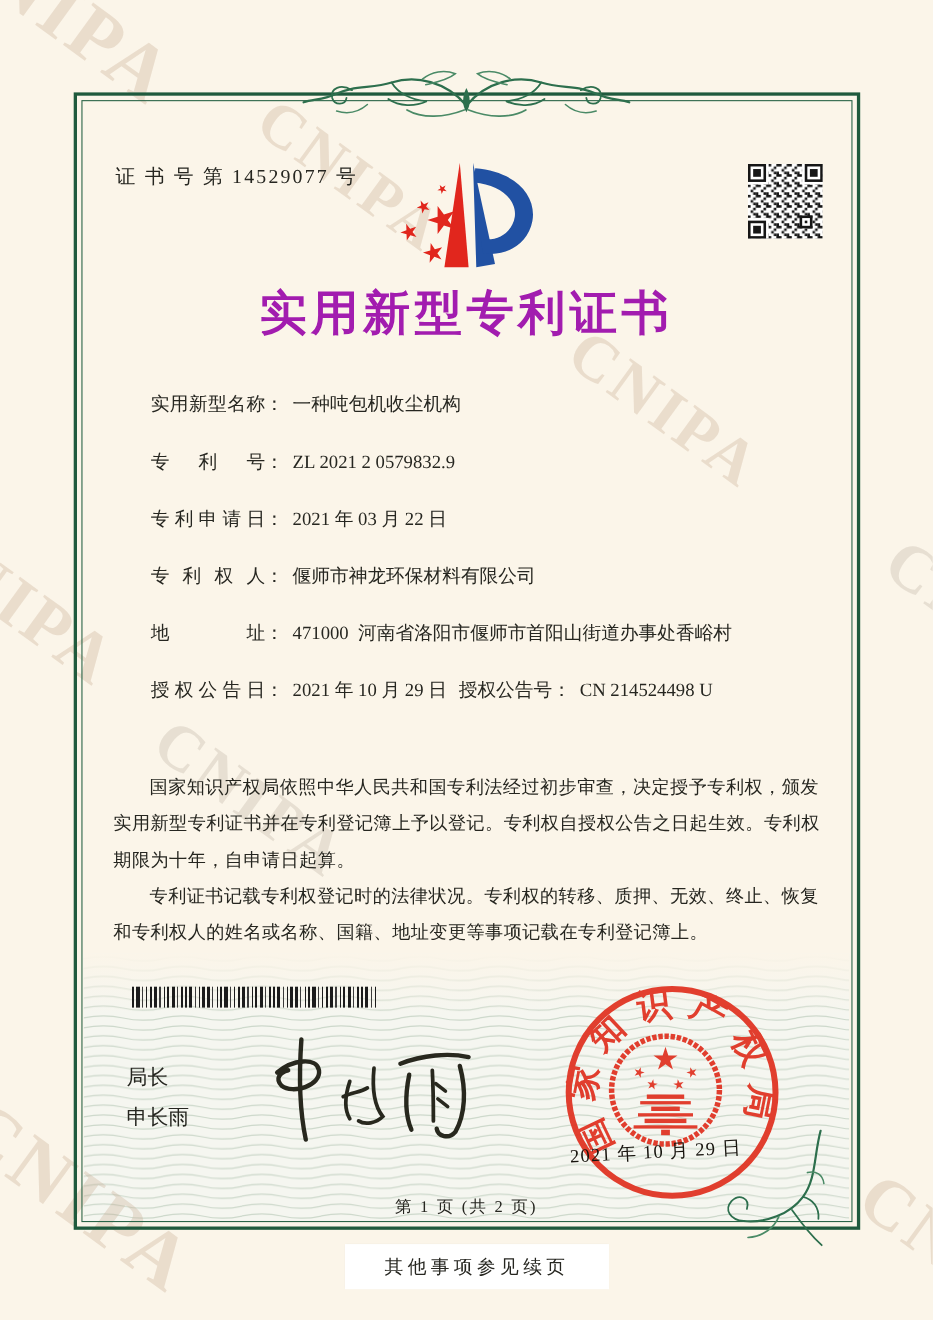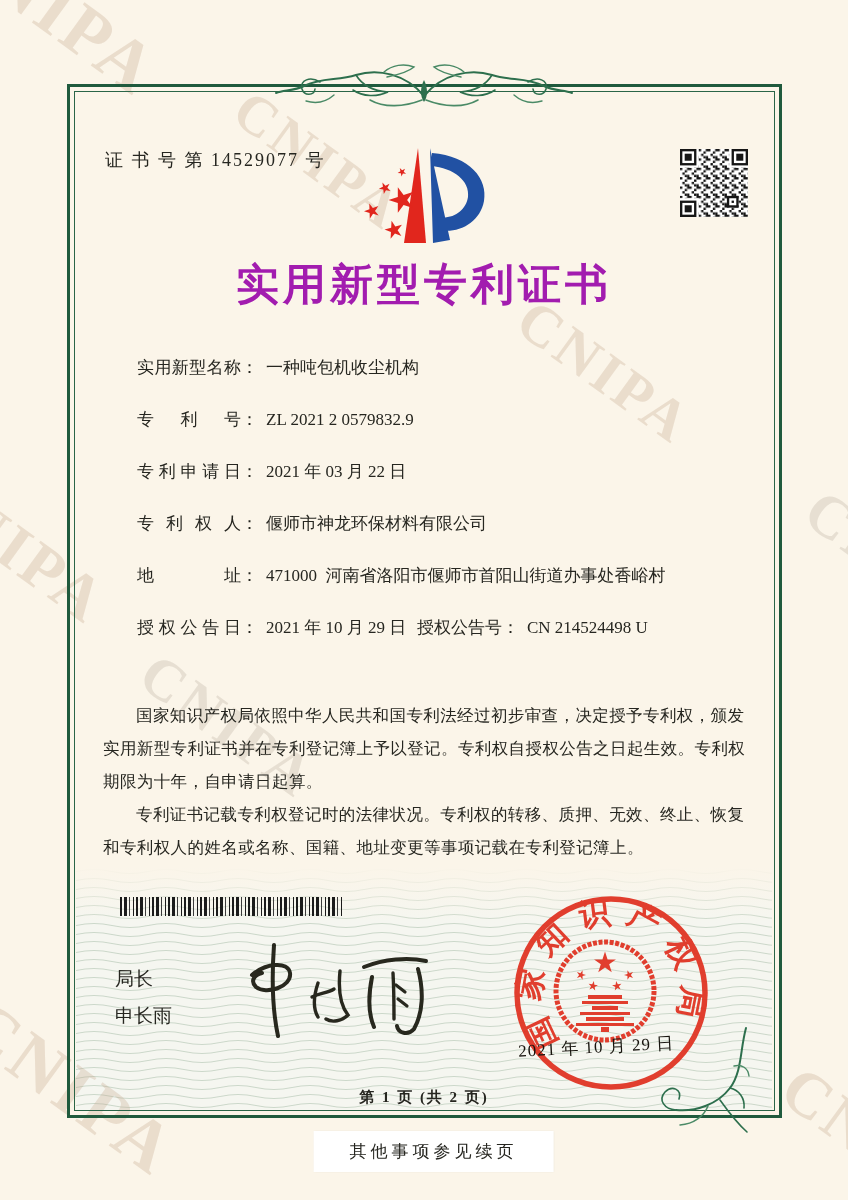--- a/index.html
+++ b/index.html
@@ -42,21 +42,21 @@
       rgba(0,0,0,0) 7px 9px,#3c3c3c 9px 10px,rgba(0,0,0,0) 10px 13px,#1b1b1b 13px 14px,rgba(0,0,0,0) 14px 16px);}
 
   .signer-title{position:absolute;left:115px;top:966px;font-size:19px;z-index:3;}
   .signer-name{position:absolute;left:115px;top:1003px;font-size:19px;z-index:3;}
 
   .seal{position:absolute;left:508px;top:893px;width:206px;height:206px;z-index:3;}
   .seal-date{position:absolute;left:518px;top:1034px;width:220px;font-size:17px;letter-spacing:1px;
              color:#17140e;transform:rotate(-3deg);z-index:3;white-space:pre-wrap;}
 
   .page-ind{position:absolute;left:0;right:0;top:1088px;text-align:center;font-size:15px;
-            letter-spacing:2px;z-index:3;font-weight:bold;}
+            letter-spacing:2px;z-index:3;}
   .cont-note{position:absolute;left:50%;transform:translateX(-46%);top:1131px;background:#ffffff;
              padding:9px 36px;font-size:17px;letter-spacing:4px;z-index:3;box-shadow:0 0 2px rgba(0,0,0,0.05);}
 
   .logo{position:absolute;left:352px;top:143px;z-index:3;}
   .qr{position:absolute;left:680px;top:149px;z-index:3;}
   .flourish-top{position:absolute;left:274px;top:62px;z-index:5;pointer-events:none;}
   .flourish-corner{position:absolute;left:648px;top:1024px;z-index:5;pointer-events:none;}
   .signature{position:absolute;left:222px;top:933px;z-index:3;}
 </style>
 </head>

